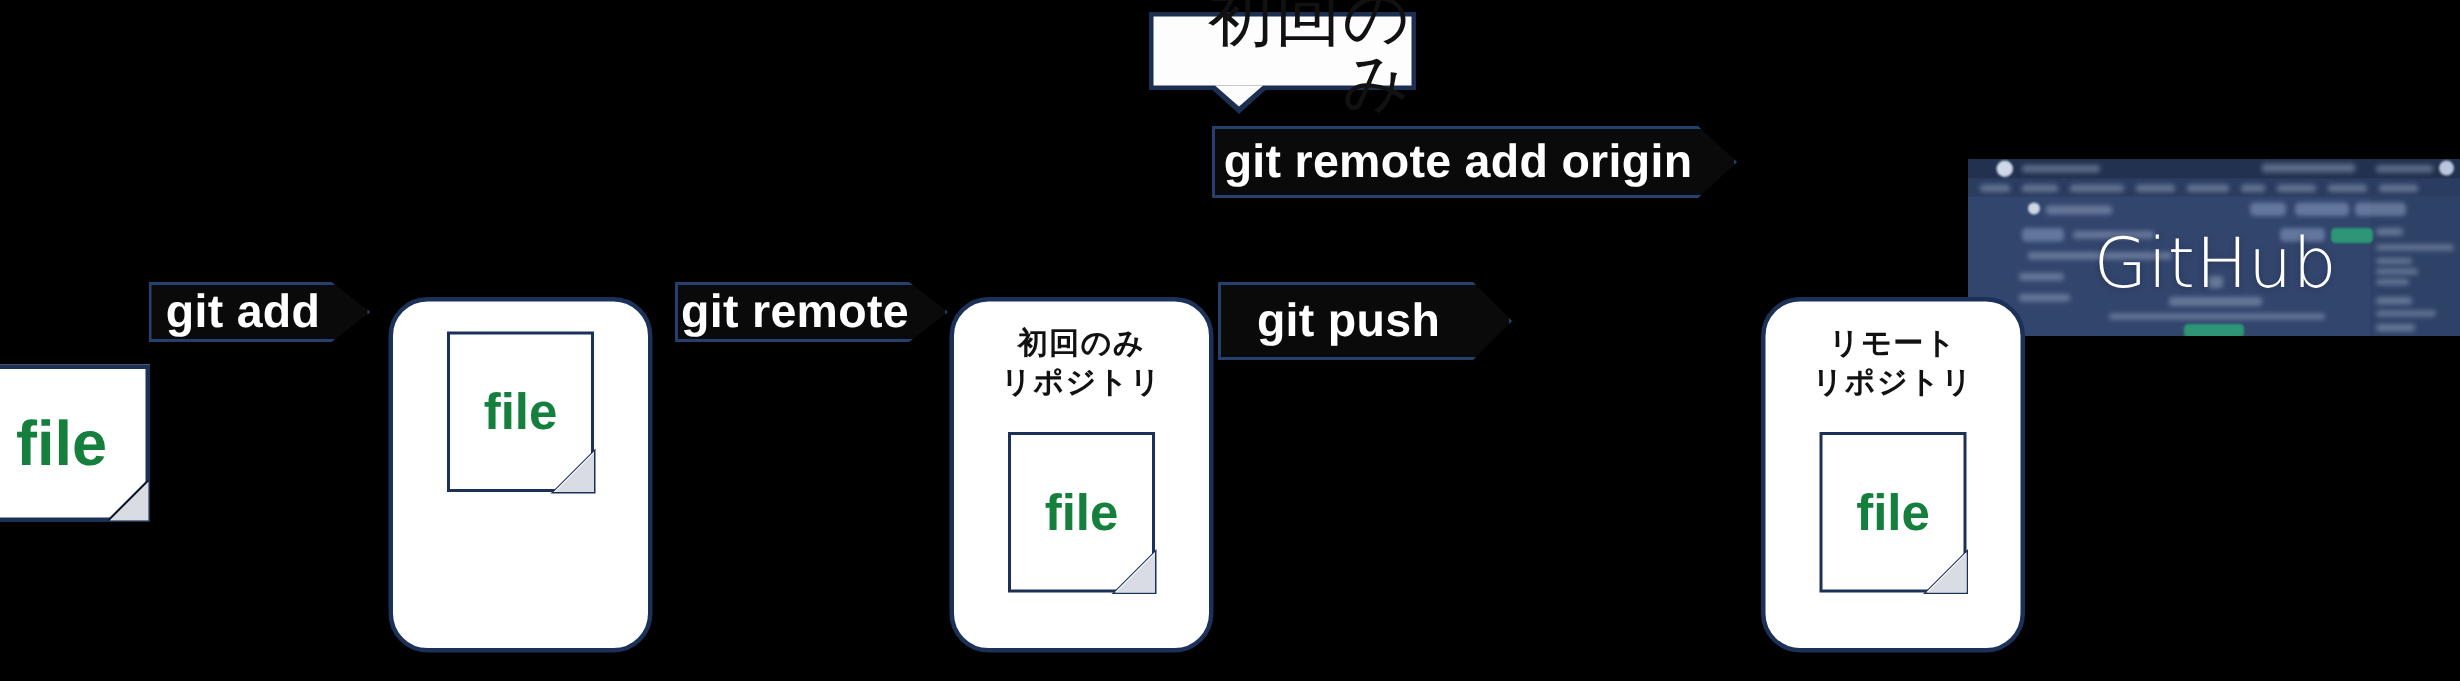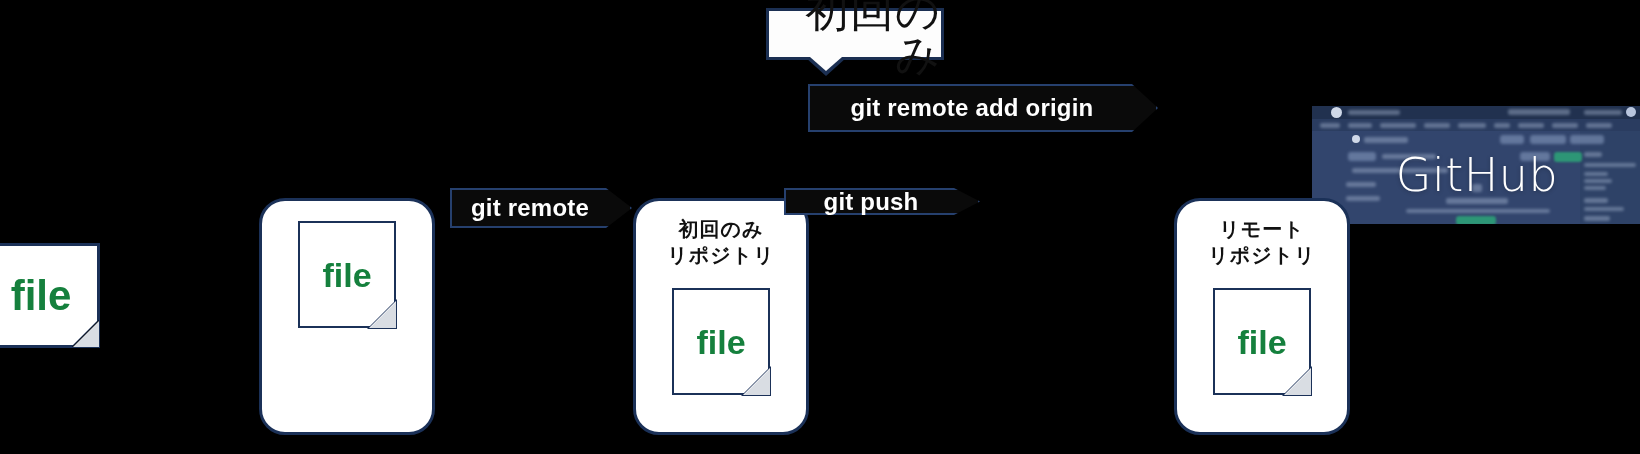--- a/index.html
+++ b/index.html
@@ -58,21 +58,21 @@
     border: 2px solid #26406e;
     box-sizing: border-box;
     display: flex;
     align-items: center;
     justify-content: center;
     clip-path: polygon(0 0, calc(100% - 26px) 0, 100% 50%, calc(100% - 26px) 100%, 0 100%);
   }
   .cmd-arrow-label {
     color: #ffffff;
     font-weight: bold;
-    font-size: 24px;
+    font-size: 31px;
     letter-spacing: 0.2px;
     padding-right: 22px;
     white-space: nowrap;
   }
 
   
   .area-box {
     position: absolute;
     background: #ffffff;
     border: 3px solid #1b3158;
@@ -281,20 +281,23 @@
     <div class="gh-word">GitHub</div>
   </div>
 
   <div class="file-icon plain" style="left:-18px; top:243px; width:118px; height:105px;">
     <span class="file-label big">file</span>
     <div class="fold-edge"></div>
     <div class="fold-cut"></div>
     <div class="fold"></div>
   </div>
 
+  <div class="cmd-arrow" style="left:99px; top:188px; width:148px; height:40px;">
+    <span class="cmd-arrow-label">git add</span>
+  </div>
 
   <div class="area-box" style="left:259px; top:198px; width:176px; height:237px;">
     <div class="file-icon" style="margin-top:20px; width:98px; height:107px;">
       <span class="file-label">file</span>
       <div class="fold-edge"></div>
       <div class="fold-cut" style="border-bottom-color:#ffffff;"></div>
       <div class="fold"></div>
     </div>
   </div>
 
@@ -306,21 +309,21 @@
     <div class="area-title">初回のみ
 リポジトリ</div>
     <div class="file-icon" style="margin-top:20px; width:98px; height:107px;">
       <span class="file-label">file</span>
       <div class="fold-edge"></div>
       <div class="fold-cut" style="border-bottom-color:#ffffff;"></div>
       <div class="fold"></div>
     </div>
   </div>
 
-  <div class="cmd-arrow" style="left:784px; top:188px; width:196px; height:27px;">
+  <div class="cmd-arrow" style="left:812px; top:188px; width:196px; height:52px;">
     <span class="cmd-arrow-label">git push</span>
   </div>
 
   <div class="area-box" style="left:1174px; top:198px; width:176px; height:237px;">
     <div class="area-title">リモート
 リポジトリ</div>
     <div class="file-icon" style="margin-top:20px; width:98px; height:107px;">
       <span class="file-label">file</span>
       <div class="fold-edge"></div>
       <div class="fold-cut" style="border-bottom-color:#ffffff;"></div>

